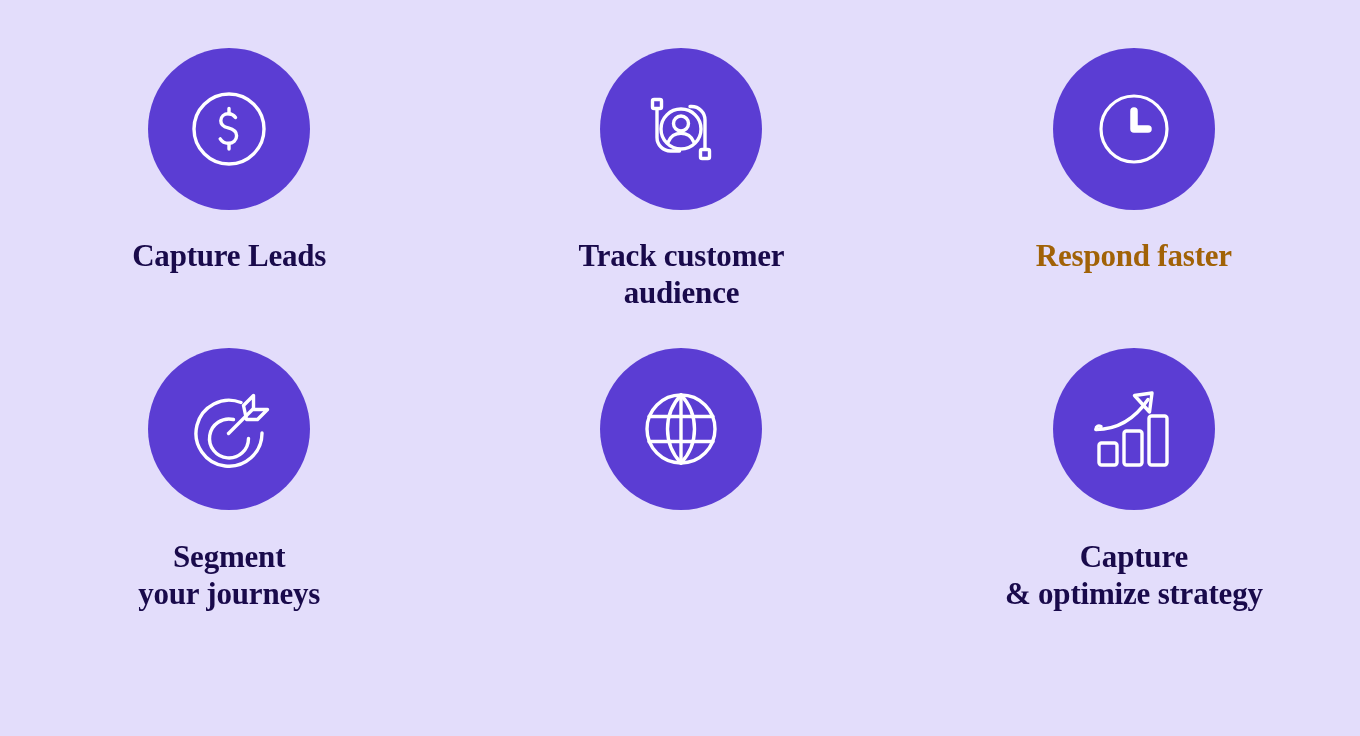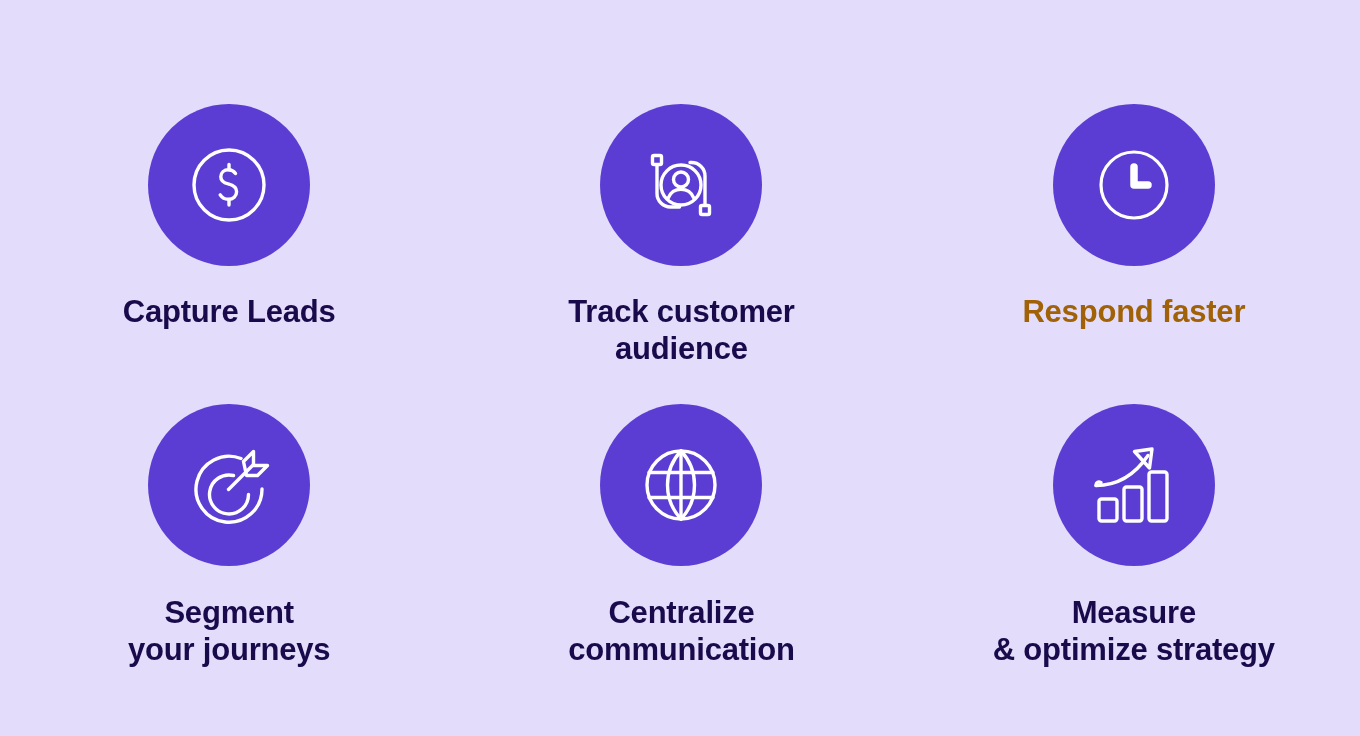--- a/index.html
+++ b/index.html
@@ -14,22 +14,23 @@
     overflow: hidden;
   }
   .board {
     width: 1360px;
     height: 736px;
     box-sizing: border-box;
     display: grid;
     grid-template-columns: repeat(3, 1fr);
     grid-template-rows: 300px 300px;
     align-content: start;
-    padding-top: 104px;
+    padding-top: 48px;
     padding-left: 3px;
+    font-family: Liberation Serif, serif;
   }
   .feature {
     display: flex;
     flex-direction: column;
     align-items: center;
   }
   .icon-badge {
     width: 162px;
     height: 162px;
     border-radius: 50%;
@@ -138,38 +139,34 @@
       <span>
         <svg width="94" height="94" viewBox="0 0 94 94" fill="none" stroke="#ffffff" stroke-width="3.4" stroke-linecap="round" stroke-linejoin="round">
           <circle cx="47" cy="47" r="34"></circle>
           <path d="M15 34.5h64M15 59.5h64"></path>
           <path d="M47 13v68"></path>
           <path d="M47 13c9 9.5 13.5 21 13.5 34S56 71.5 47 81"></path>
           <path d="M47 13c-9 9.5-13.5 21-13.5 34S38 71.5 47 81"></path>
         </svg>
       </span>
     </div>
-    <div class="feature-label" style="color: rgb(25, 10, 75);">
-      <span>Centralize</span>
-      <span class="line2">communication</span>
-    </div>
   </div>
 
   <div class="feature row2">
     <div class="icon-badge" style="background: rgb(91, 61, 211);">
       <span>
         <svg width="96" height="96" viewBox="0 0 96 96" fill="none" stroke="#ffffff" stroke-width="3.4" stroke-linecap="round" stroke-linejoin="round">
           <rect x="13" y="62" width="18" height="22" rx="2.5"></rect>
           <rect x="38" y="50" width="18" height="34" rx="2.5"></rect>
           <rect x="63" y="35" width="18" height="49" rx="2.5"></rect>
           <path d="M10 48.5c14 0 35-5 52-30"></path>
           <path d="M10 48.5c0-3.5 2.5-4 5-3"></path>
           <path d="M48.5 14.5 66 12l-2.5 19-15-16.5z"></path>
         </svg>
       </span>
     </div>
     <div class="feature-label" style="color: rgb(25, 10, 75);">
-      <span>Measure</span>
+      <span>Capture</span>
       <span class="line2">&amp; optimize strategy</span>
     </div>
   </div>
 
 </div>
 
 </body></html>

